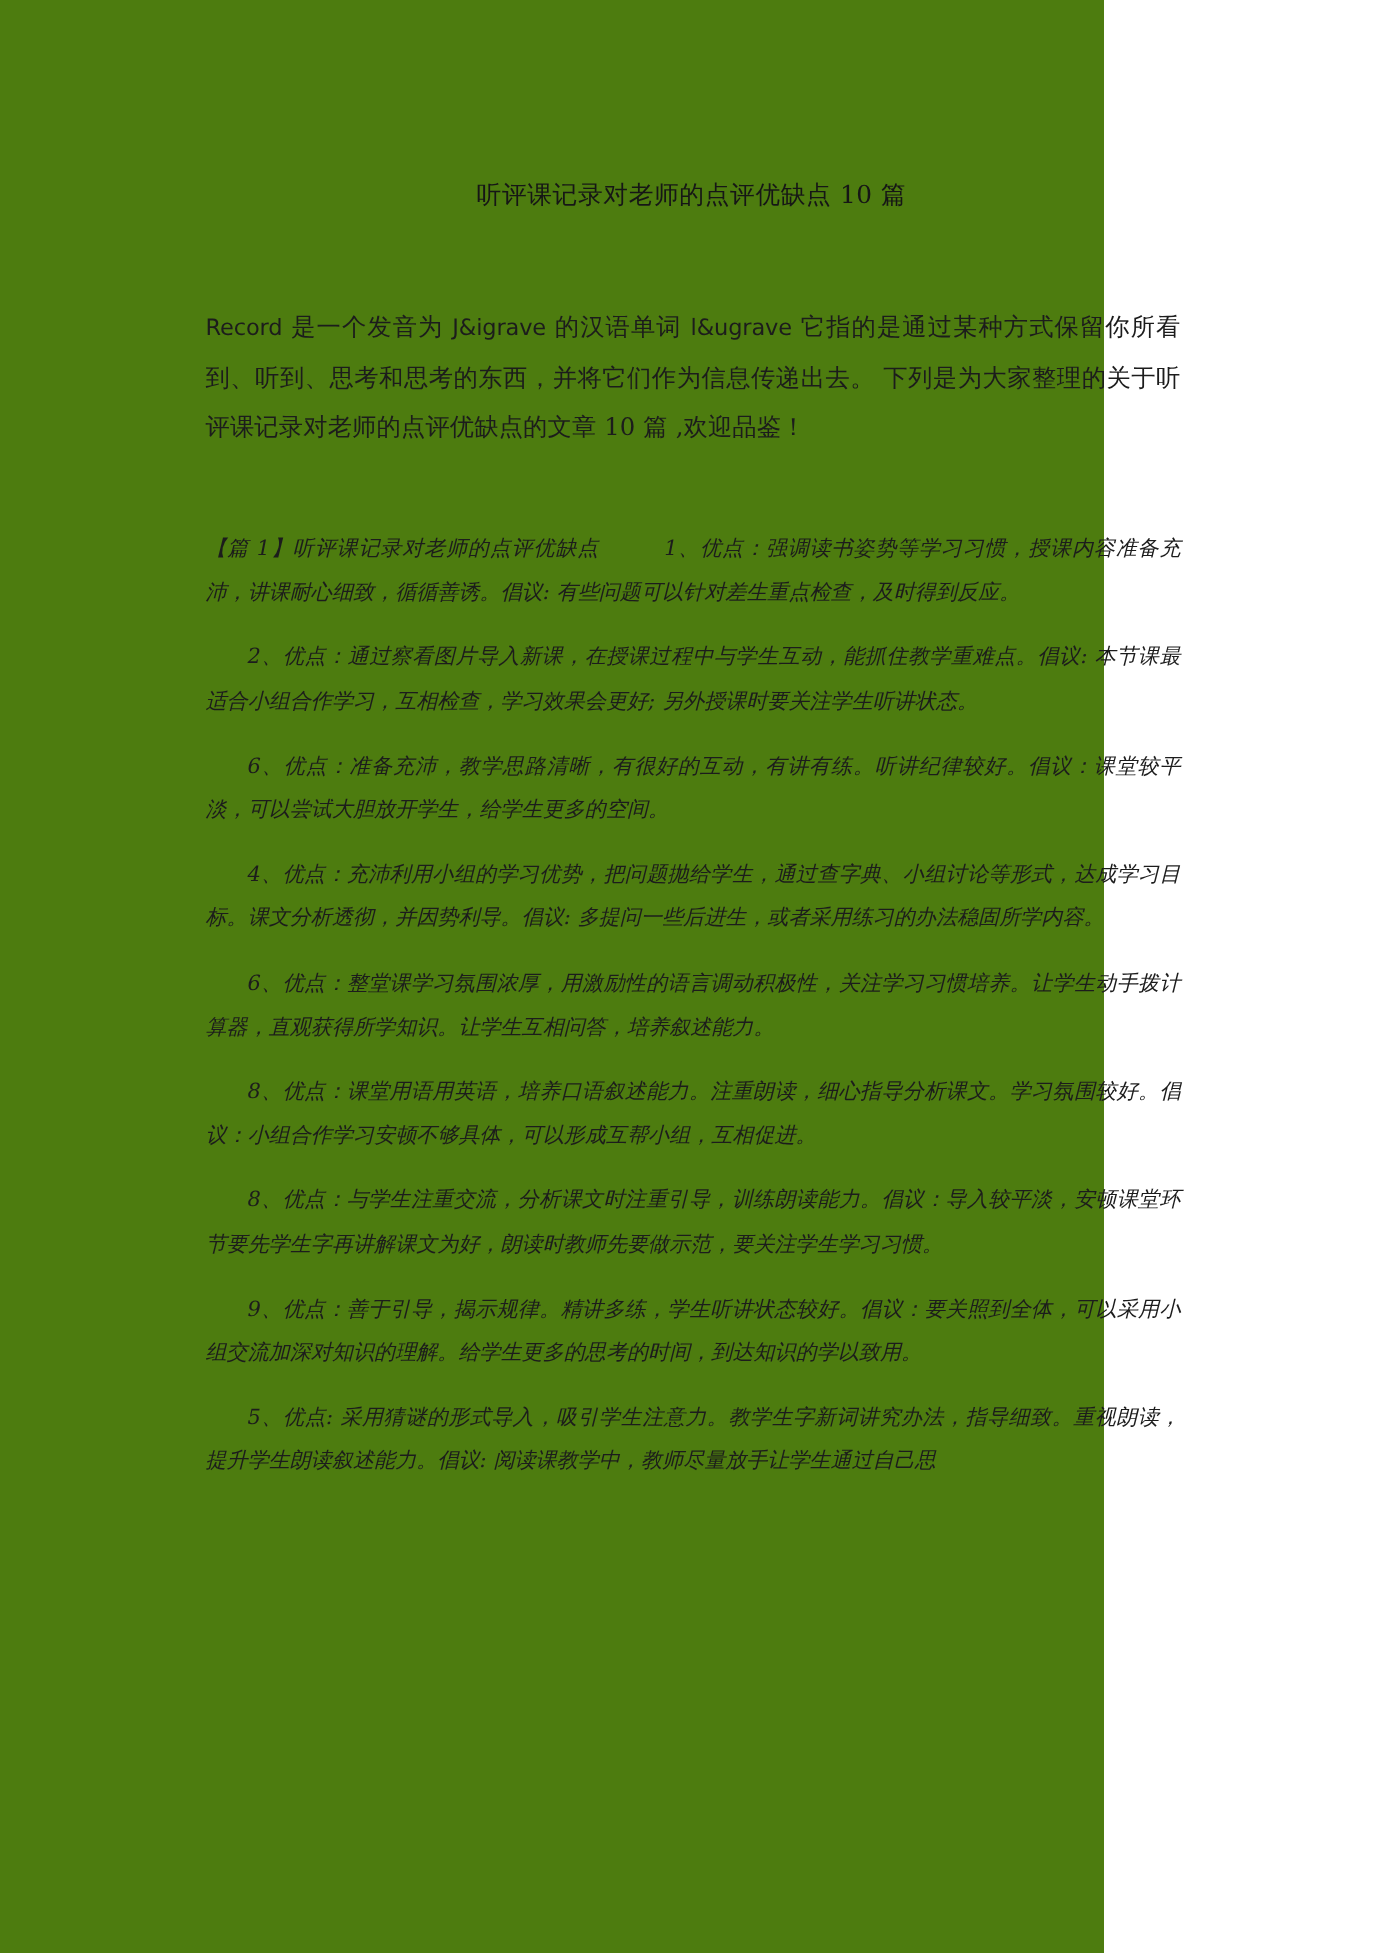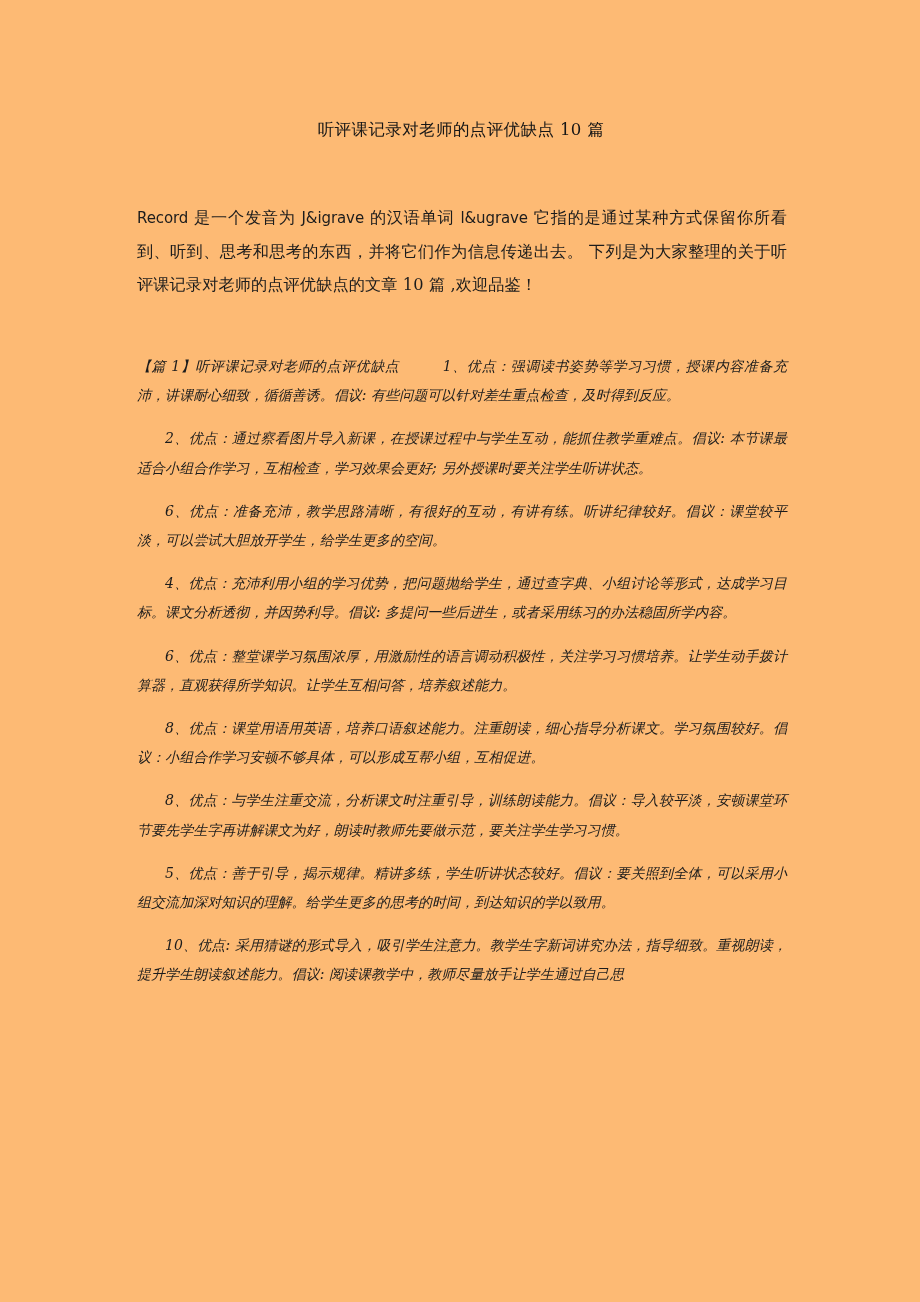--- a/index.html
+++ b/index.html
@@ -14,23 +14,23 @@
     overflow: hidden;
     font-family: "DejaVu Serif", "Liberation Serif", serif;
     color: #1c1c1c;
     -webkit-font-smoothing: antialiased;
   }
 
   .page {
     position: absolute;
     left: 0;
     top: 0;
-    width: 920px;
+    width: 736px;
     height: 1302px;
-    background: #fdba74;
+    background: #4d7c0f;
   }
 
   .content {
     position: absolute;
     left: 137px;
     top: 0;
     width: 648px;
   }
 
   
@@ -120,19 +120,19 @@
     <div class="body-block">
 
       <p class="para first"><span>【篇 1】听评课记录对老师的点评优缺点</span><span class="sec-gap"></span><span>1、优点：强调读书姿势等学习习惯，授课内容准备充沛，讲课耐心细致，循循善诱。倡议: 有些问题可以针对差生重点检查，及时得到反应。</span></p>
 
       <p class="para">2、优点：通过察看图片导入新课，在授课过程中与学生互动，能抓住教学重难点。倡议: 本节课最适合小组合作学习，互相检查，学习效果会更好; 另外授课时要关注学生听讲状态。</p>
       <p class="para">6、优点：准备充沛，教学思路清晰，有很好的互动，有讲有练。听讲纪律较好。倡议：课堂较平淡，可以尝试大胆放开学生，给学生更多的空间。</p>
       <p class="para">4、优点：充沛利用小组的学习优势，把问题抛给学生，通过查字典、小组讨论等形式，达成学习目标。课文分析透彻，并因势利导。倡议: 多提问一些后进生，或者采用练习的办法稳固所学内容。</p>
       <p class="para">6、优点：整堂课学习氛围浓厚，用激励性的语言调动积极性，关注学习习惯培养。让学生动手拨计算器，直观获得所学知识。让学生互相问答，培养叙述能力。</p>
       <p class="para">8、优点：课堂用语用英语，培养口语叙述能力。注重朗读，细心指导分析课文。学习氛围较好。倡议：小组合作学习安顿不够具体，可以形成互帮小组，互相促进。</p>
       <p class="para">8、优点：与学生注重交流，分析课文时注重引导，训练朗读能力。倡议：导入较平淡，安顿课堂环节要先学生字再讲解课文为好，朗读时教师先要做示范，要关注学生学习习惯。</p>
-      <p class="para">5、优点：善于引导，揭示规律。精讲多练，学生听讲状态较好。倡议：要关照到全体，可以采用小组交流加深对知识的理解。给学生更多的思考的时间，到达知识的学以致用。</p>
-      <p class="para">10、优点: 采用猜谜的形式导入，吸引学生注意力。教学生字新词讲究办法，指导细致。重视朗读，提升学生朗读叙述能力。倡议: 阅读课教学中，教师尽量放手让学生通过自己思</p>
+      <p class="para">9、优点：善于引导，揭示规律。精讲多练，学生听讲状态较好。倡议：要关照到全体，可以采用小组交流加深对知识的理解。给学生更多的思考的时间，到达知识的学以致用。</p>
+      <p class="para">5、优点: 采用猜谜的形式导入，吸引学生注意力。教学生字新词讲究办法，指导细致。重视朗读，提升学生朗读叙述能力。倡议: 阅读课教学中，教师尽量放手让学生通过自己思</p>
 
     </div>
 
   </div>
 </div>
 
 </body></html>

